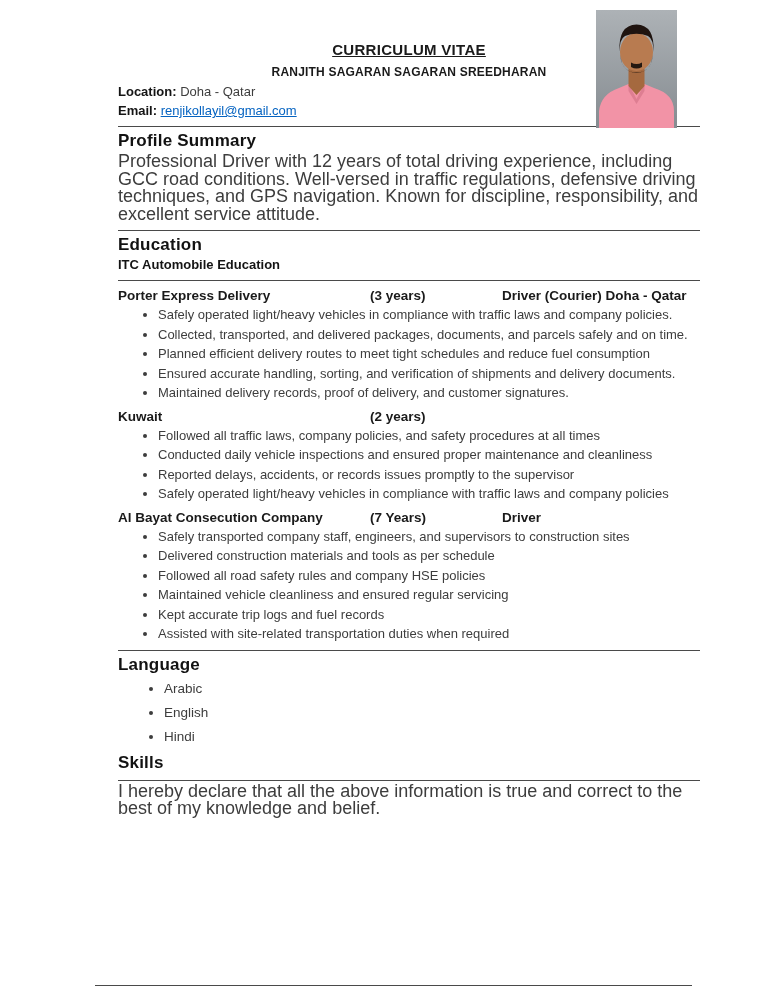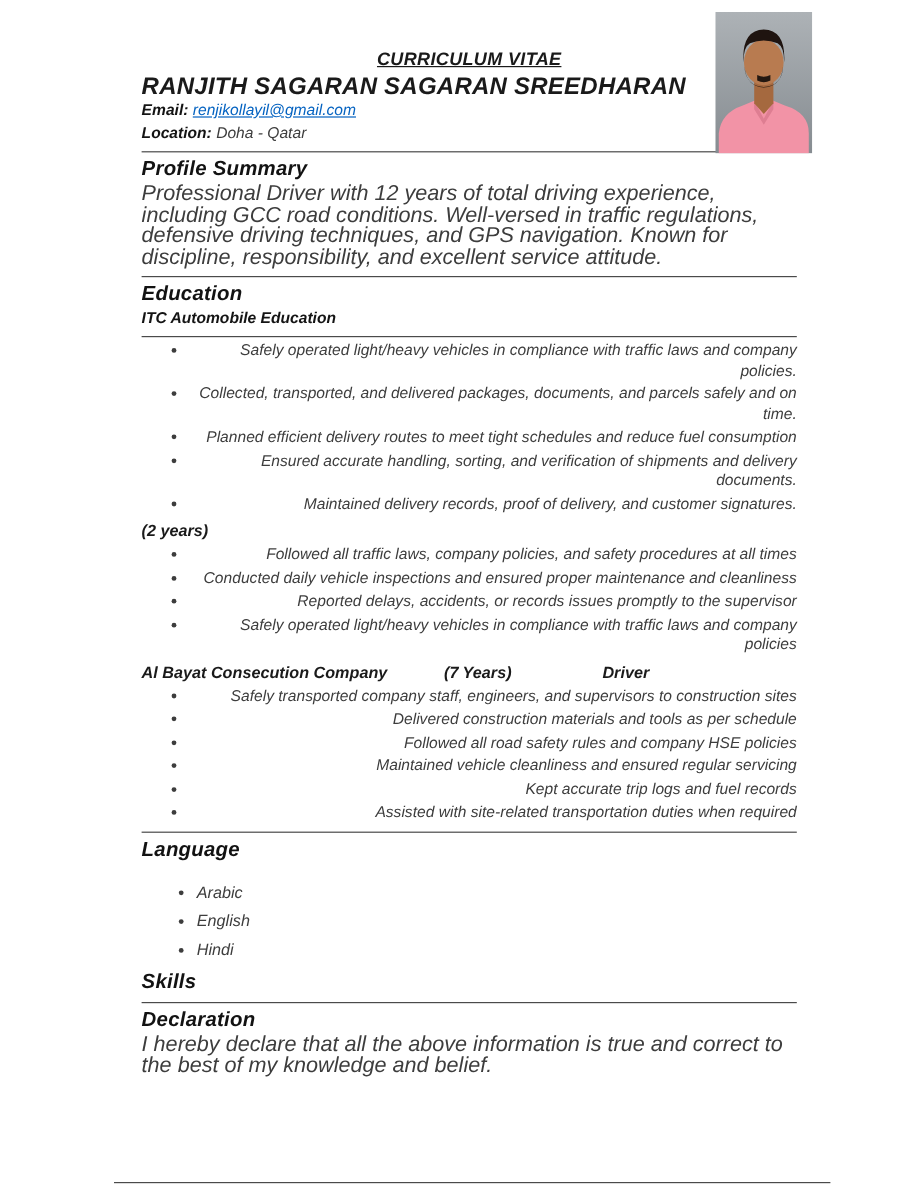--- a/index.html
+++ b/index.html
@@ -7,34 +7,33 @@
   body {
     background:#ffffff;
     font-family:"Liberation Sans", sans-serif;
     color:#3d3d3d;
     position:relative;
     overflow:hidden;
   }
   .page {
     position:relative;
     width:768px; height:994px;
-    padding:40px 104px 0 118px;
-    font-style:italic;
+    padding:40px 68px 0 118px;
   }
   .doc-title {
     text-align:center;
     font-size:15px; font-weight:bold;
     text-decoration:underline;
     color:#1a1a1a; letter-spacing:.3px;
     line-height:19px;
   }
   .name {
     margin-top:4px;
-    font-size:20px; font-weight:bold; color:#1a1a1a;
-    letter-spacing:.2px; line-height:18px;
+    font-size:12px; font-weight:bold; color:#1a1a1a;
+    letter-spacing:.2px; line-height:18px;text-align:center;
   }
   .contact-line { font-size:13px; line-height:17px; margin-top:2px; color:#3d3d3d; }
   .contact-label { font-weight:bold; color:#141414; }
   .email-link { color:#0563C1; text-decoration:underline; cursor:pointer; }
   .rule { border-top:1.5px solid #4a4a4a; margin-top:7px; }
   .section-heading {
     margin-top:3px;
     font-size:17px; font-weight:bold; color:#121212;
     line-height:21px; letter-spacing:.2px;
   }
@@ -47,25 +46,25 @@
     font-size:13.5px; font-weight:bold; color:#1a1a1a;
     line-height:17px; margin-top:6px;
   }
   .job-company { flex:0 0 252px; }
   .job-duration { flex:0 0 132px; }
   .job-role { flex:1; }
   ul.bullets {
     list-style:disc;
     margin-top:3px;
     padding-left:40px;
-    font-size:13px; color:#3d3d3d;text-align:right;
+    font-size:13px; color:#3d3d3d;
   }
   ul.bullets li { margin-bottom:3px; line-height:16.5px; }
   ul.lang-list {
-    list-style:disc; margin-top:17px; padding-left:46px;
+    list-style:disc; margin-top:5px; padding-left:46px;
     font-size:13.5px; color:#3d3d3d;
   }
   ul.lang-list li { margin-bottom:7px; line-height:17px; }
   ul.skill-list {
     list-style:disc; margin-top:4px; padding-left:46px;
     font-size:13px; color:#3d3d3d;
   }
   ul.skill-list li { margin-bottom:3.5px; line-height:16px; }
   .photo {
     position:absolute; top:10px; left:596px;
@@ -104,51 +103,57 @@
 
       <path d="M24.5 45 Q25.5 62 40.5 63 Q55.5 62 56.5 45 Q56.5 53 52 58 Q47.5 62.5 40.5 62.5 Q33.5 62.5 29 58 Q24.5 53 24.5 45 Z" fill="#241811"></path>
       <path d="M35 52.5 Q40.5 55.5 46 52.5 L46 57 Q40.5 60 35 57 Z" fill="#241811"></path>
     </svg>
   </div>
 
   <div class="doc-title">CURRICULUM VITAE</div>
   <div class="name">RANJITH SAGARAN SAGARAN SREEDHARAN</div>
 
   <div class="contact-line">
+    <span class="contact-label">Location:</span>
+    <span>Doha - Qatar</span>
+  </div>
+  <div class="contact-line">
     <span class="contact-label">Email:</span>
     <span class="email-link">renjikollayil@gmail.com</span>
-  </div>
-  <div class="contact-line">
-    <span class="contact-label">Location:</span>
-    <span>Doha - Qatar</span>
   </div>
 
   <div class="rule"></div>
   <div class="section-heading">Profile Summary</div>
   <div class="para">Professional Driver with 12 years of total driving experience, including GCC road conditions. Well-versed in traffic regulations, defensive driving techniques, and GPS navigation. Known for discipline, responsibility, and excellent service attitude.</div>
 
   <div class="rule"></div>
   <div class="section-heading">Education</div>
   <div>
       <div class="edu-item"><span class="b">ITC Automobile Education</span><span></span></div>
     </div>
 
   <div class="rule"></div>
   <div>
       <div class="job">
+        <div class="job-header">
+          <span class="job-company">Porter Express Delivery</span>
+          <span class="job-duration">(3 years)</span>
+          <span class="job-role">Driver (Courier) Doha - Qatar</span>
+        </div>
         <ul class="bullets">
           <li>Safely operated light/heavy vehicles in compliance with traffic laws and company policies.</li>
           <li>Collected, transported, and delivered packages, documents, and parcels safely and on time.</li>
           <li>Planned efficient delivery routes to meet tight schedules and reduce fuel consumption</li>
           <li>Ensured accurate handling, sorting, and verification of shipments and delivery documents.</li>
           <li>Maintained delivery records, proof of delivery, and customer signatures.</li>
         </ul>
       </div>
       <div class="job">
         <div class="job-header">
+          <span class="job-company">Kuwait</span>
           <span class="job-duration">(2 years)</span>
         </div>
         <ul class="bullets">
           <li>Followed all traffic laws, company policies, and safety procedures at all times</li>
           <li>Conducted daily vehicle inspections and ensured proper maintenance and cleanliness</li>
           <li>Reported delays, accidents, or records issues promptly to the supervisor</li>
           <li>Safely operated light/heavy vehicles in compliance with traffic laws and company policies</li>
         </ul>
       </div>
       <div class="job">
@@ -172,17 +177,16 @@
   <div class="section-heading">Language</div>
   <ul class="lang-list">
       <li>Arabic</li>
       <li>English</li>
       <li>Hindi</li>
     </ul>
 
   <div class="section-heading">Skills</div>
 
   <div class="rule"></div>
-  <div class="section-heading">Declaration</div>
   <div class="para">I hereby declare that all the above information is true and correct to the best of my knowledge and belief.</div>
 
   <div class="page-bottom-border"></div>
 </div>
 
 </body></html>

